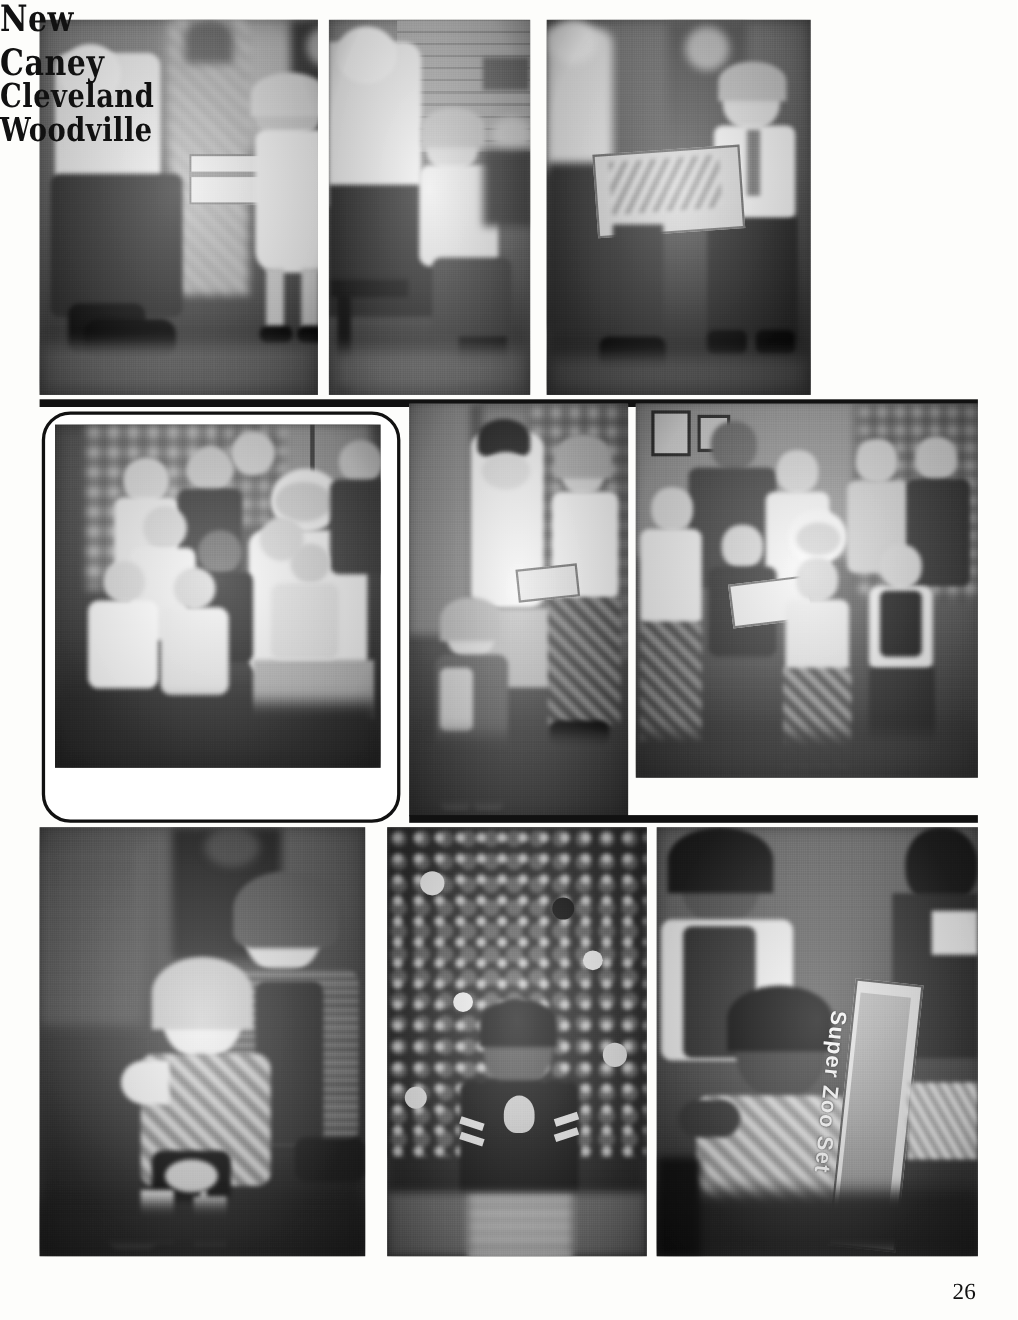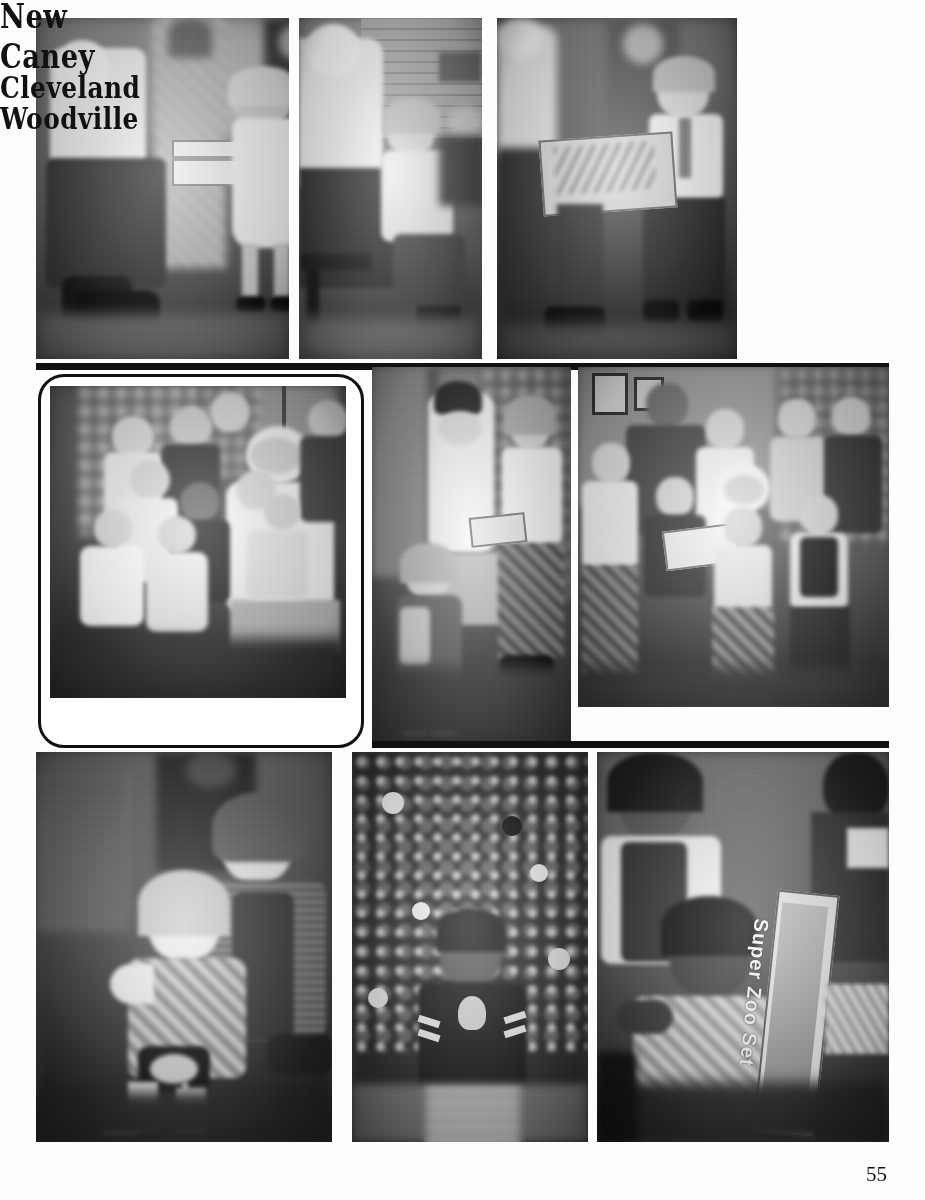--- a/index.html
+++ b/index.html
@@ -426,15 +426,15 @@
       </div>
 
       <div class="sh blur1" style="left:228px; top:232px; width:64px; height:70px; background:repeating-linear-gradient(60deg,#e9e9e9 0 5px,#a9a9a9 5px 10px);"></div>
       <div class="sh blur3" style="left:0; top:330px; width:292px; height:60px; background:#2e2e2e;"></div>
       <div class="sh blur2" style="left:0; top:300px; width:40px; height:90px; background:#1c1c1c;"></div>
     </div>
     <div class="grain"></div>
     <div class="vig"></div>
   </div>
 
-  <div class="pagenum" style="left:866px; top:1162px;">55</div>
+  <div class="pagenum" style="left:866px; top:1162px;">26</div>
 
 </div>
 
 </body></html>

